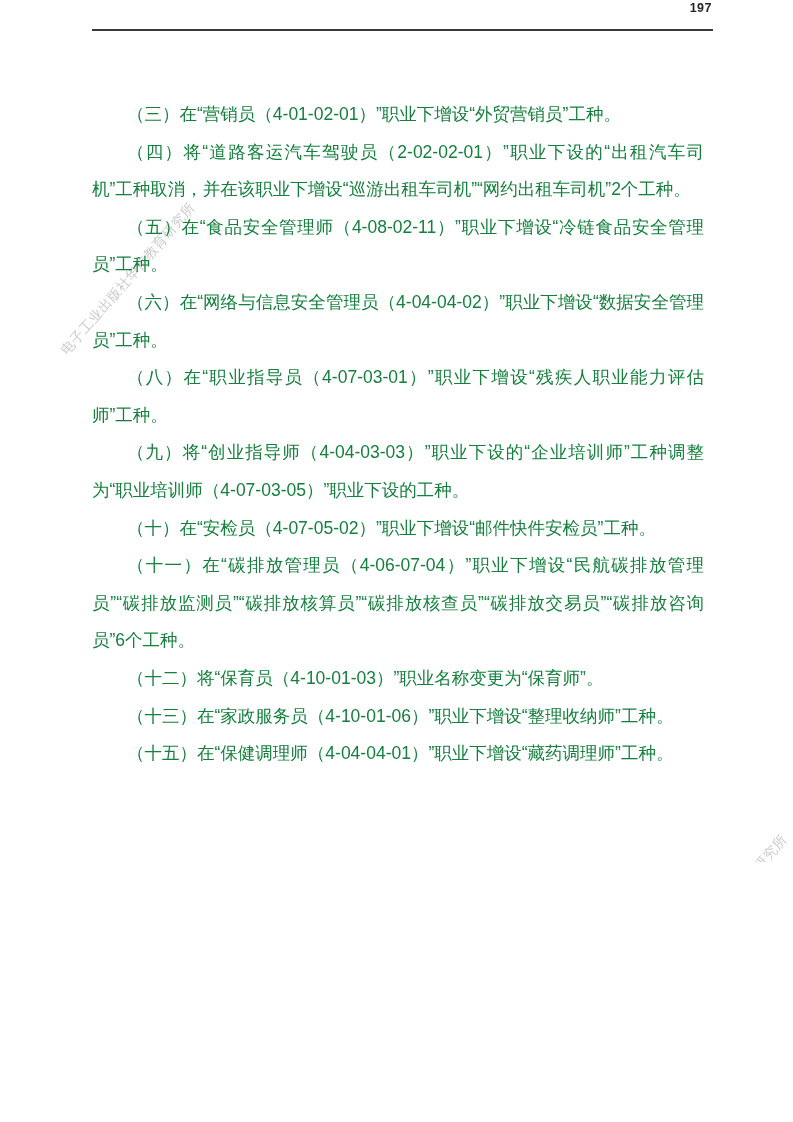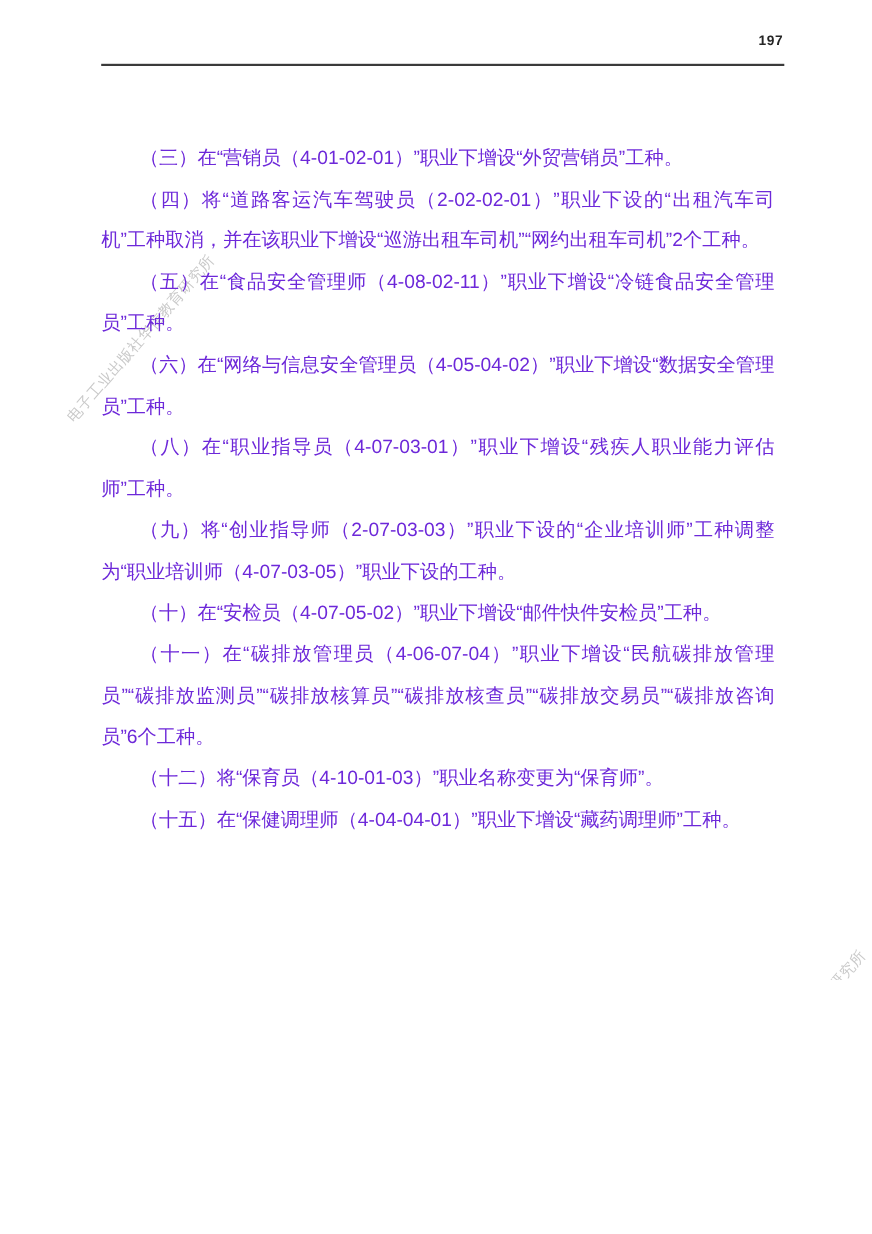--- a/index.html
+++ b/index.html
@@ -11,21 +11,20 @@
     width: 793px;
     height: 1122px;
     font-family: "Liberation Sans", sans-serif;
   }
   .page {
     position: relative;
     width: 793px;
     height: 862px;
     background: #ffffff;
     overflow: hidden;
-    margin-top: 29px;
   }
   .page-number {
     position: absolute;
     left: 92px;
     top: 1px;
     width: 620px;
     text-align: right;
     font-size: 12.5px;
     font-weight: 700;
     color: #262626;
@@ -39,21 +38,21 @@
     height: 2px;
     background: #3a3a3a;
   }
   .content {
     position: absolute;
     left: 92px;
     top: 96px;
     width: 612px;
     font-size: 17.5px;
     line-height: 37.6px;
-    color: #6d28d9;
+    color: #15803d;
     text-align: justify;
   }
   .content p {
     margin: 0;
     padding: 0;
     text-indent: 2em;
   }
   .watermark {
     position: absolute;
     font-size: 13.5px;
@@ -79,22 +78,23 @@
   <div class="header-rule"></div>
 
   <div class="watermark wm-left">电子工业出版社华信教育研究所</div>
 
   <div class="watermark wm-right">电子工业出版社华信教育研究所</div>
 
   <main class="content">
     <p>（三）在“营销员（4-01-02-01）”职业下增设“外贸营销员”工种。</p>
     <p>（四）将“道路客运汽车驾驶员（2-02-02-01）”职业下设的“出租汽车司机”工种取消，并在该职业下增设“巡游出租车司机”“网约出租车司机”2个工种。</p>
     <p>（五）在“食品安全管理师（4-08-02-11）”职业下增设“冷链食品安全管理员”工种。</p>
-    <p>（六）在“网络与信息安全管理员（4-05-04-02）”职业下增设“数据安全管理员”工种。</p>
+    <p>（六）在“网络与信息安全管理员（4-04-04-02）”职业下增设“数据安全管理员”工种。</p>
     <p>（八）在“职业指导员（4-07-03-01）”职业下增设“残疾人职业能力评估师”工种。</p>
-    <p>（九）将“创业指导师（2-07-03-03）”职业下设的“企业培训师”工种调整为“职业培训师（4-07-03-05）”职业下设的工种。</p>
+    <p>（九）将“创业指导师（4-04-03-03）”职业下设的“企业培训师”工种调整为“职业培训师（4-07-03-05）”职业下设的工种。</p>
     <p>（十）在“安检员（4-07-05-02）”职业下增设“邮件快件安检员”工种。</p>
     <p>（十一）在“碳排放管理员（4-06-07-04）”职业下增设“民航碳排放管理员”“碳排放监测员”“碳排放核算员”“碳排放核查员”“碳排放交易员”“碳排放咨询员”6个工种。</p>
     <p>（十二）将“保育员（4-10-01-03）”职业名称变更为“保育师”。</p>
+    <p>（十三）在“家政服务员（4-10-01-06）”职业下增设“整理收纳师”工种。</p>
     <p>（十五）在“保健调理师（4-04-04-01）”职业下增设“藏药调理师”工种。</p>
   </main>
 
 </div>
 
 </body></html>

